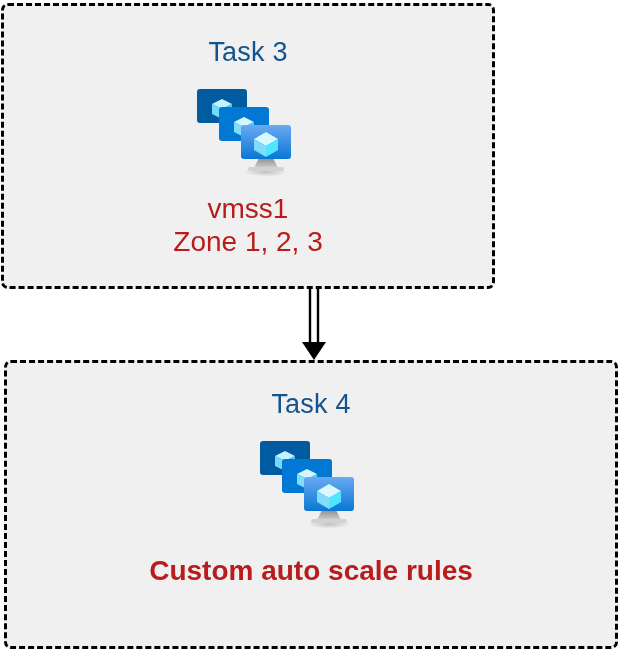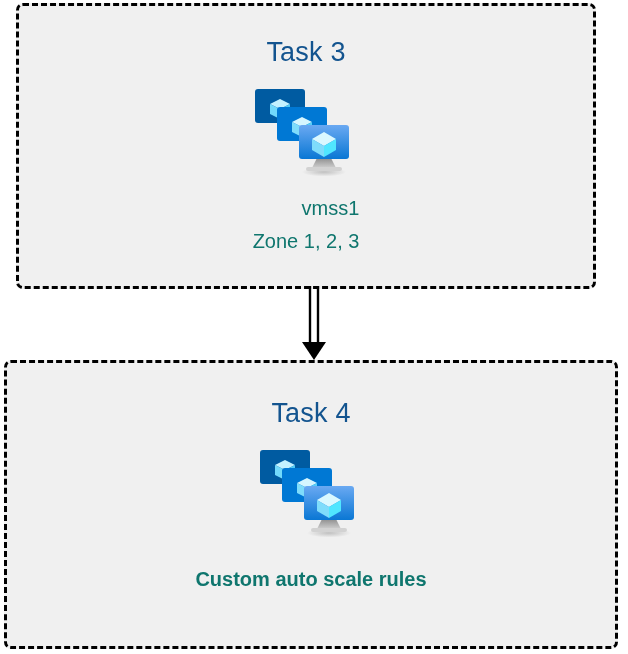--- a/index.html
+++ b/index.html
@@ -23,47 +23,47 @@
     position: absolute;
     box-sizing: border-box;
     background: #f0f0f0;
     border: 3px dashed #000000;
     border-radius: 7px;
     display: flex;
     flex-direction: column;
     align-items: center;
   }
   #box-task3 {
-    left: 16px;
+    left: 1px;
     top: 3px;
-    width: 580px;
+    width: 494px;
     height: 286px;
   }
   #box-task4 {
     left: 4px;
     top: 360px;
     width: 614px;
     height: 289px;
   }
 
   .task-title {
     color: #13548f;
     font-size: 27px;
     line-height: 1;
     letter-spacing: 0.2px;
     white-space: nowrap;
   }
   #box-task3 .task-title { margin-top: 33px; }
-  #box-task4 .task-title { margin-top: 37px; }
+  #box-task4 .task-title { margin-top: 28px; }
 
   .task-caption {
-    color: #0f766e;
-    font-size: 20px;
+    color: #b91c1c;
+    font-size: 28px;
     line-height: 33px;
-    text-align: right;
+    text-align: center;
     white-space: pre-line;
   }
   #box-task3 .task-caption { margin-top: 14px; }
   #box-task4 .task-caption { margin-top: 24px; font-weight: bold; }
 
   
   .vmss-icon {
     display: block;
   }
   #box-task3 .vmss-icon { margin-top: 16px; }

